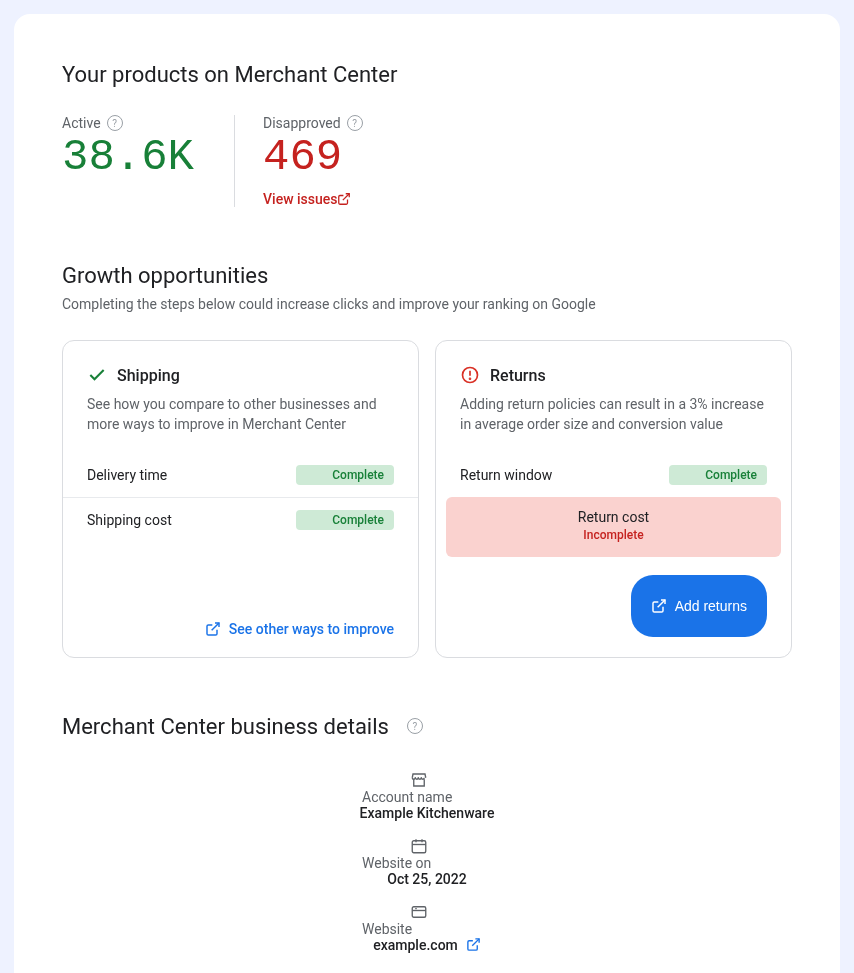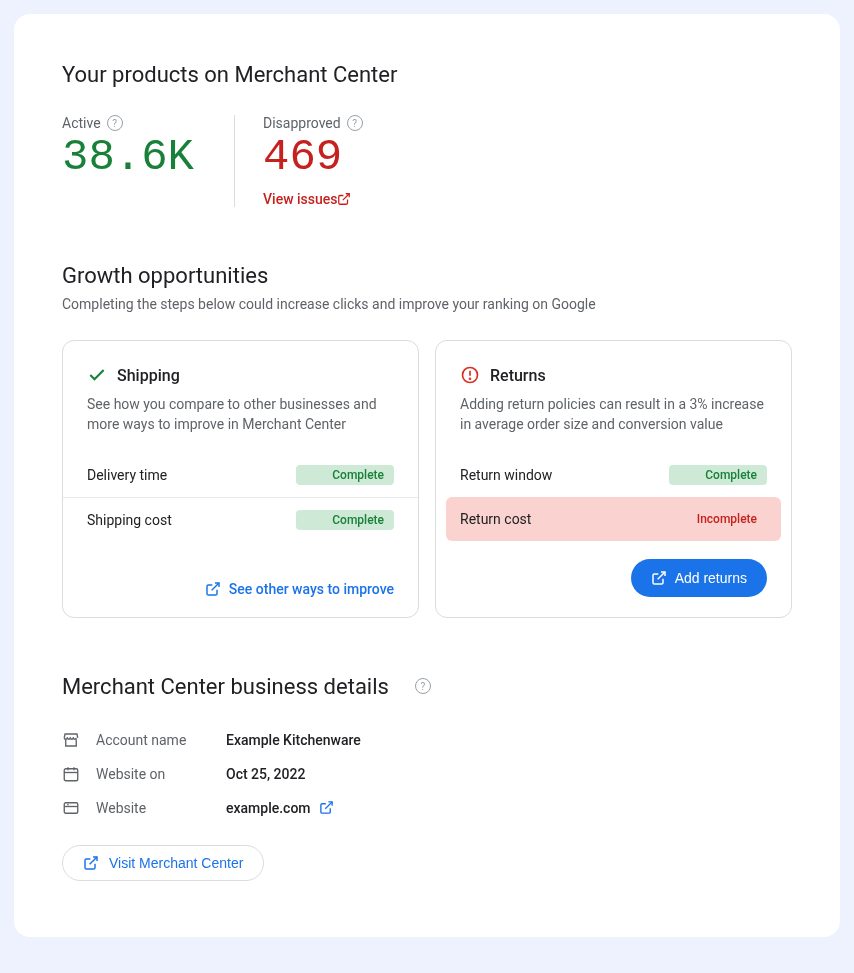--- a/index.html
+++ b/index.html
@@ -108,20 +108,21 @@
       font-size: 14px;
     }
     .item-row.bordered {
       border-bottom: 1px solid #e8eaed;
     }
     .item-row.incomplete {
       background: #fad2cf;
       margin: 0 10px;
       border-radius: 6px;
       padding: 12px 14px;
+      flex-direction: column;
     }
     .badge {
       font-size: 12px;
       padding: 3px 10px;
       border-radius: 4px;
       font-weight: 500;
     }
     .badge.complete { background: #ceead6; color: #188038; padding-left: 36px; }
     .badge.incomplete-text { color: #c5221f; font-size: 12px; }
     .card-footer {
@@ -140,41 +141,42 @@
       cursor: pointer;
     }
     .primary-button {
       display: inline-flex;
       align-items: center;
       gap: 8px;
       background: #1a73e8;
       color: #fff;
       font-weight: 500;
       font-size: 14px;
-      padding: 11px 20px;
+      padding: 23px 20px;
       border-radius: 22px;
       border: none;
       cursor: pointer;
     }
     
     .biz-title-row {
       display: flex;
       align-items: center;
-      gap: 26px;
+      gap: 18px;
       margin-bottom: 24px;
     }
     .biz-title {
       font-size: 22px;
       font-weight: 400;
     }
     .detail-row {
       display: flex;
       align-items: center;
       padding: 8px 0;
       font-size: 14px;
+      flex-direction: column;
     }
     .detail-icon {
       width: 20px;
       color: #5f6368;
       margin-right: 14px;
       display: flex;
       align-items: center;
     }
     .detail-label {
       width: 130px;

